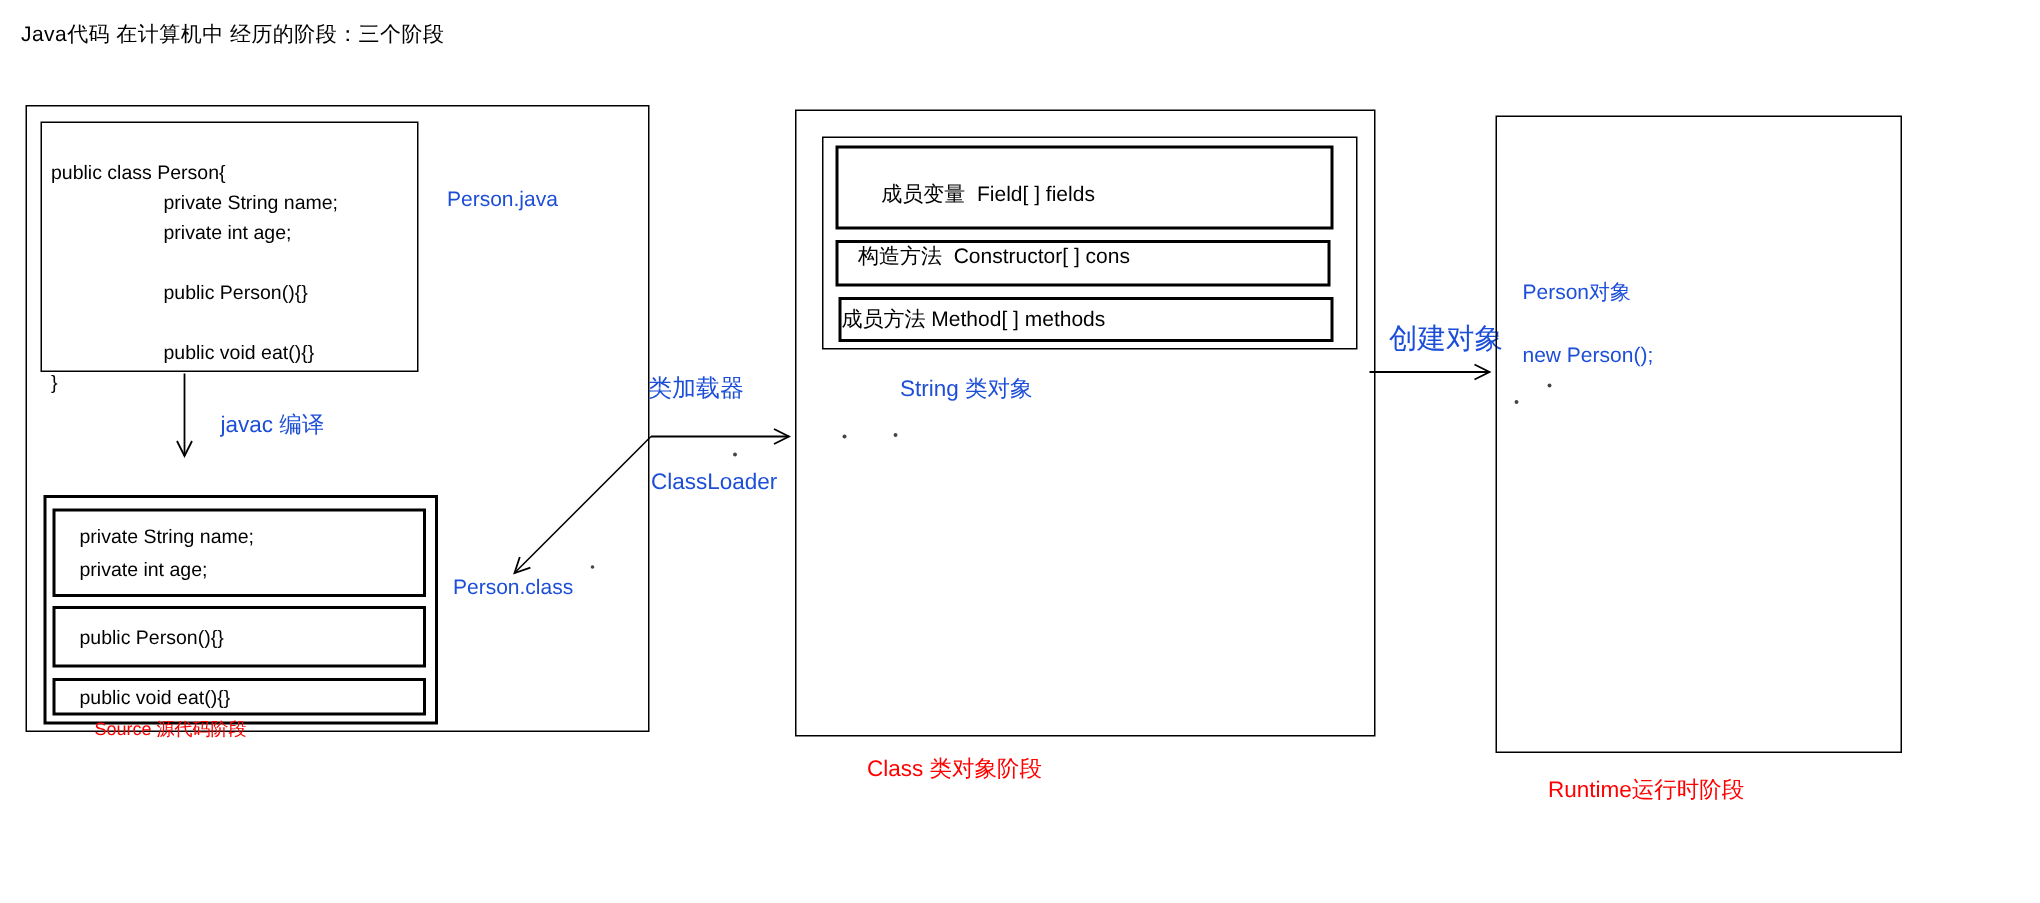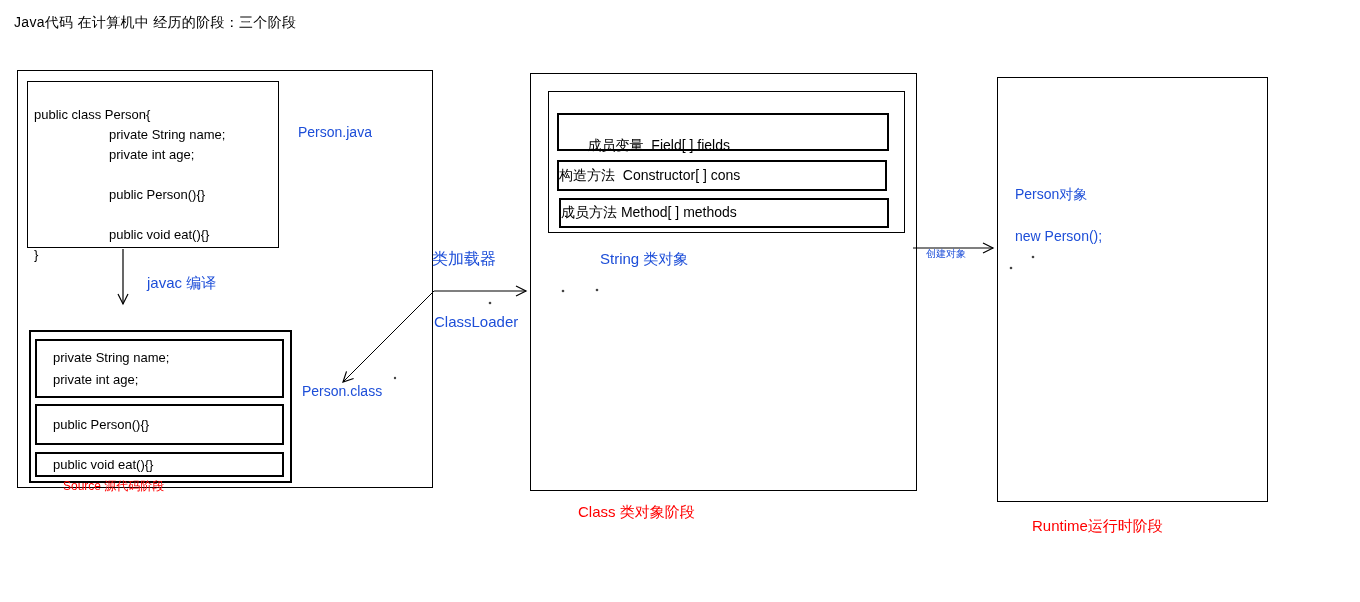--- a/index.html
+++ b/index.html
@@ -17,22 +17,22 @@
   .code-line { height:20px; line-height:20px; white-space:pre; }
   .ind { padding-left:75px; }
   
   .groupbox { left:29px; top:330px; width:263px; height:153px; }
   .bytebox { font-size:13px; }
   .byte1 { left:35px; top:339px; width:249px; height:59px; padding:6px 0 0 16px; line-height:22px; }
   .byte2 { left:35px; top:404px; width:249px; height:41px; display:flex; align-items:center; padding-left:16px; }
   .byte3 { left:35px; top:452px; width:249px; height:25px; display:flex; align-items:center; padding-left:16px; }
   
   .mrow { font-size:14px; white-space:pre; }
-  .m1 { left:557px; top:97px;  width:332px; height:38px; padding:6px 0 0 13px;margin-top:16px; }
-  .m2 { left:557px; top:160px; width:330px; height:31px; display:flex; align-items:center; }
+  .m1 { left:557px; top:97px;  width:332px; height:56px; padding:6px 0 0 13px; }
+  .m2 { left:557px; top:160px; width:330px; height:31px; display:flex; align-items:flex-start; padding-left:13px; }
   .m3 { left:559px; top:198px; width:330px; height:30px; display:flex; align-items:center; }
   svg.lines { position:absolute; left:0; top:0; pointer-events:none; }
 </style>
 </head>
 <body>
 
 <div class="canvas">
 
   <svg class="lines" width="1360" height="602">
     <defs>
@@ -99,20 +99,20 @@
     <span>构造方法  Constructor[ ] cons</span>
   </div>
   <div class="box b2 mrow m3">
     <span>成员方法 Method[ ] methods</span>
   </div>
 
   <div class="lbl" style="left:600px; top:250px; font-size:15px;">String 类对象</div>
 
   <div class="lbl red" style="left:578px; top:503px; font-size:15px;">Class 类对象阶段</div>
 
-  <div class="lbl" style="left:926px; top:213px; font-size:10px;margin-top:34px;">创建对象</div>
+  <div class="lbl" style="left:926px; top:213px; font-size:19px;">创建对象</div>
 
   <div class="box" style="left:997px; top:77px; width:271px; height:425px;"></div>
   <div class="lbl" style="left:1015px; top:186px; font-size:14px;">Person对象</div>
   <div class="lbl" style="left:1015px; top:228px; font-size:14px;">new Person();</div>
   <div class="lbl red" style="left:1032px; top:517px; font-size:15px;">Runtime运行时阶段</div>
 
 </div>
 
 </body></html>

